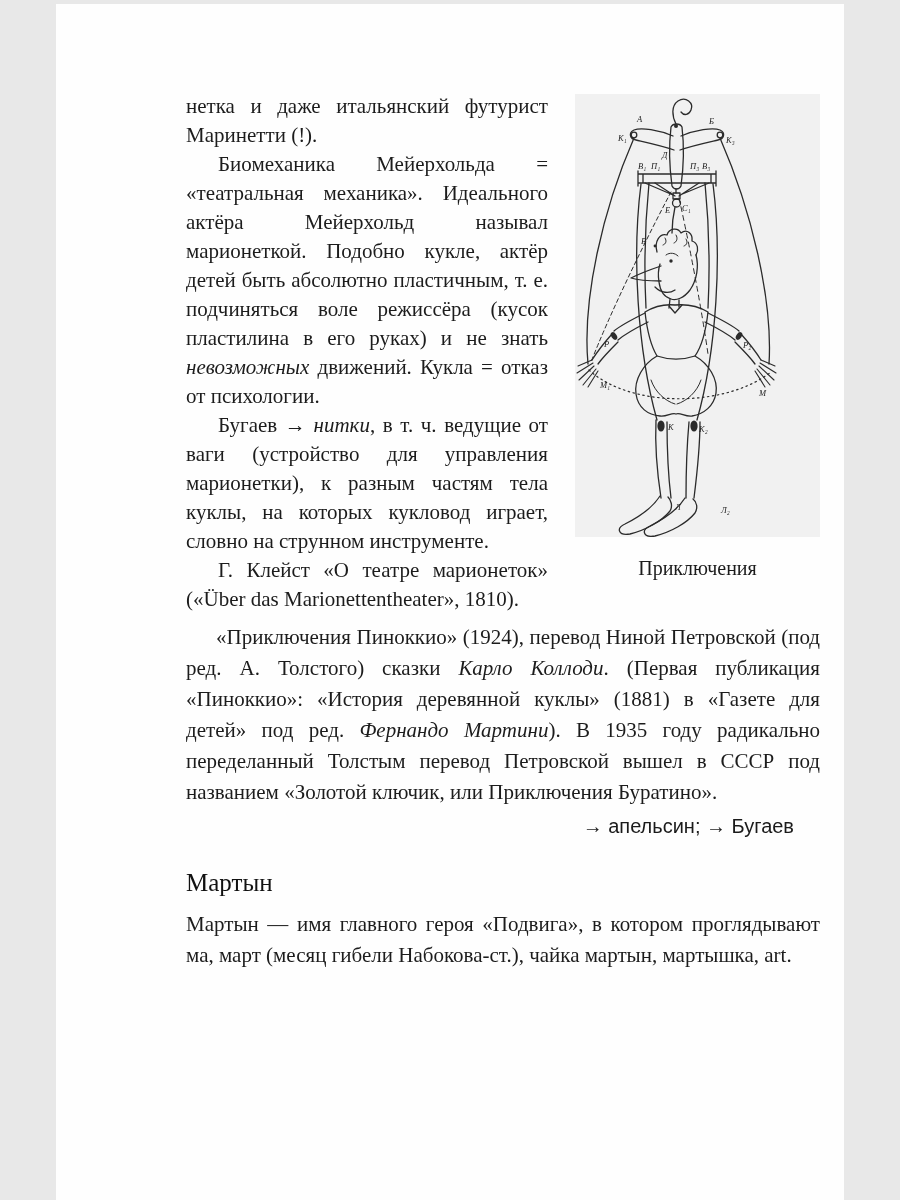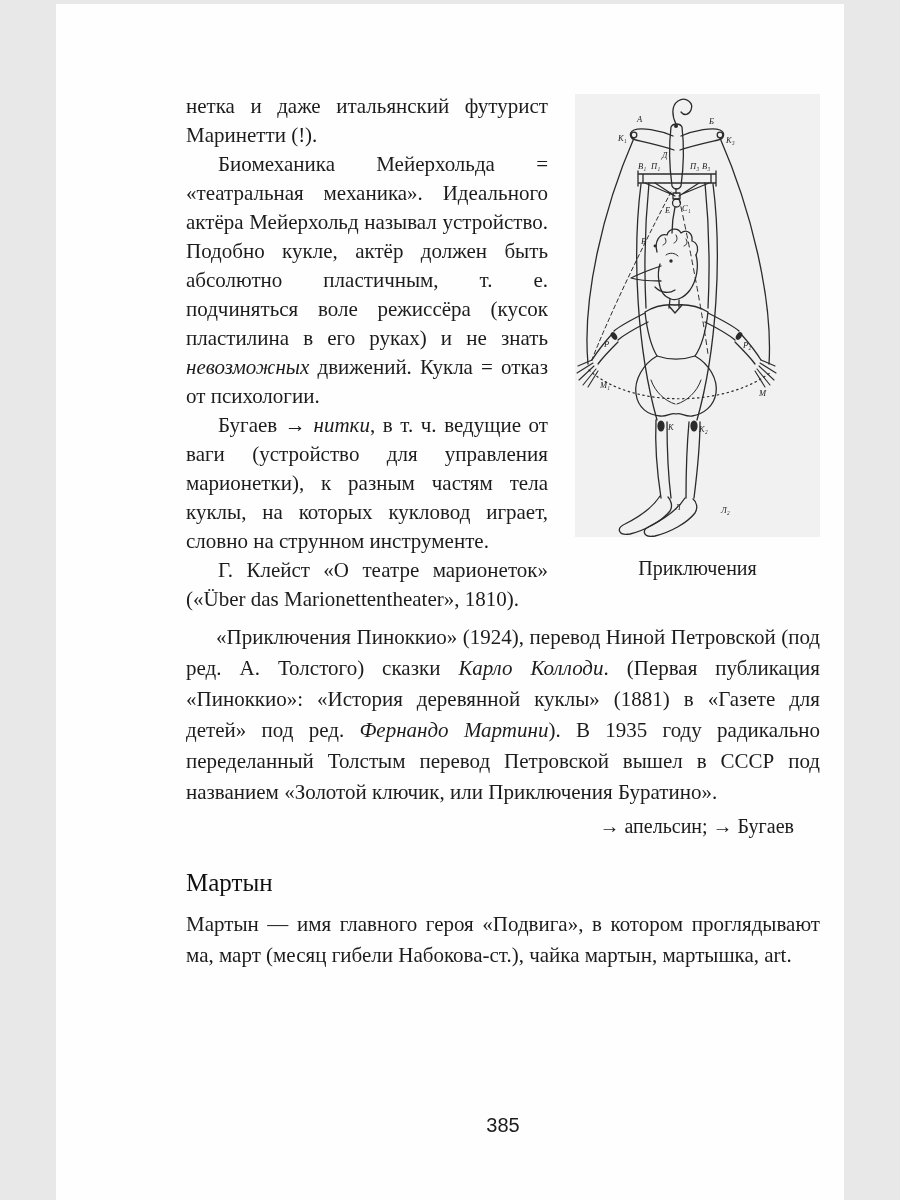--- a/index.html
+++ b/index.html
@@ -14,40 +14,40 @@
   .left-col p { margin:0; text-indent:32px; }
   .left-col p.noindent { text-indent:0; }
   .it { font-style:italic; }
   figure { width:245px; margin:2px 0 0 27px; }
   .fig-img { width:245px; height:443px; background:#f1f1f1; }
   figcaption { margin-top:20px; text-align:center; font-size:20px; color:#1c1c1c; }
   .wide-section { margin-top:8px; font-size:21px; line-height:31px; text-align:justify; hyphens:manual; }
   .wide-section p.indent { margin:0; text-indent:30px; }
   .crossref {
     margin:4px 26px 0 0; text-align:right;
-    font-family:Liberation Serif, serif; font-size:20px; line-height:28px; color:#1b1b1b;
+    font-family:Liberation Sans, sans-serif; font-size:20px; line-height:28px; color:#1b1b1b;
   }
   h2.entry-head { margin:26px 0 0 0; font-size:25px; line-height:34px; font-weight:normal; color:#111; }
   .entry-body { margin:9px 0 0 0; font-size:21px; line-height:31px; text-align:justify; hyphens:manual; }
   .folio {
     position:absolute; left:130px; top:1110px; width:634px; text-align:center;
     font-family:"Liberation Sans", sans-serif; font-size:20px; color:#1b1b1b;
   }
   .fig-labels text { font-family:"Liberation Serif", serif; font-size:8.5px; font-style:italic; }
 </style>
 </head>
 <body>
 
 <div class="page">
   <div class="content">
 
     <div class="top-section">
       <div class="left-col">
         <p class="noindent"><span>нетка и даже итальянский футурист Маринетти (!).</span></p>
-        <p><span>Биомеханика Мейерхольда = «театральная механика». Идеаль­ного актёра Мейерхольд называл устройство. Подобно кукле, актёр должен быть абсолютно пластич­ным, т. е. подчиняться воле режис­сёра (кусок пластилина в его руках) и не знать </span><span class="it">невозможных</span><span> движений. Кукла = отказ от психологии.</span></p>
+        <p><span>Биомеханика Мейерхольда = «театральная механика». Идеаль­ного актёра Мейерхольд называл марионеткой. Подобно кукле, актёр детей быть абсолютно пластич­ным, т. е. подчиняться воле режис­сёра (кусок пластилина в его руках) и не знать </span><span class="it">невозможных</span><span> движений. Кукла = отказ от психологии.</span></p>
         <p><span>Бугаев → </span><span class="it">нитки</span><span>, в т. ч. ведущие от ваги (устройство для управления марионетки), к разным частям тела куклы, на которых кукловод играет, словно на струнном инструменте.</span></p>
         <p><span>Г. Клейст «О театре марионеток» («Über das Marionettentheater», 1810).</span></p>
       </div>
 
       <figure>
         <div class="fig-img">
           <svg viewBox="0 0 245 443" width="245" height="443" xmlns="http://www.w3.org/2000/svg">
             <g stroke="#2b2b2b" fill="none" stroke-width="1.3" stroke-linecap="round" stroke-linejoin="round">
 
               <path d="M101,30 C97,22 96,12 103,7 C111,2 119,9 116,16 C114,21 109,22 106,18"></path>
@@ -154,14 +154,13 @@
     <div class="wide-section">
       <p class="indent"><span>«Приключения Пиноккио» (1924), перевод Ниной Петров­ской (под ред. А. Толстого) сказки </span><span class="it">Карло Коллоди</span><span>. (Первая пуб­ликация «Пиноккио»: «История деревянной куклы» (1881) в «Газете для детей» под ред. </span><span class="it">Фернандо Мартини</span><span>). В 1935 году радикально переделанный Толстым перевод Петровской вы­шел в СССР под названием «Золотой ключик, или Приключе­ния Буратино».</span></p>
       <p class="crossref">→ апельсин; → Бугаев</p>
     </div>
 
     <h2 class="entry-head">Мартын</h2>
     <p class="entry-body"><span>Мартын — имя главного героя «Подвига», в котором прогля­дывают ма, март (месяц гибели Набокова-ст.), чайка мартын, мартышка, art.</span></p>
 
   </div>
 
-  <div class="folio">385</div>
 </div>
 
 </body></html>

